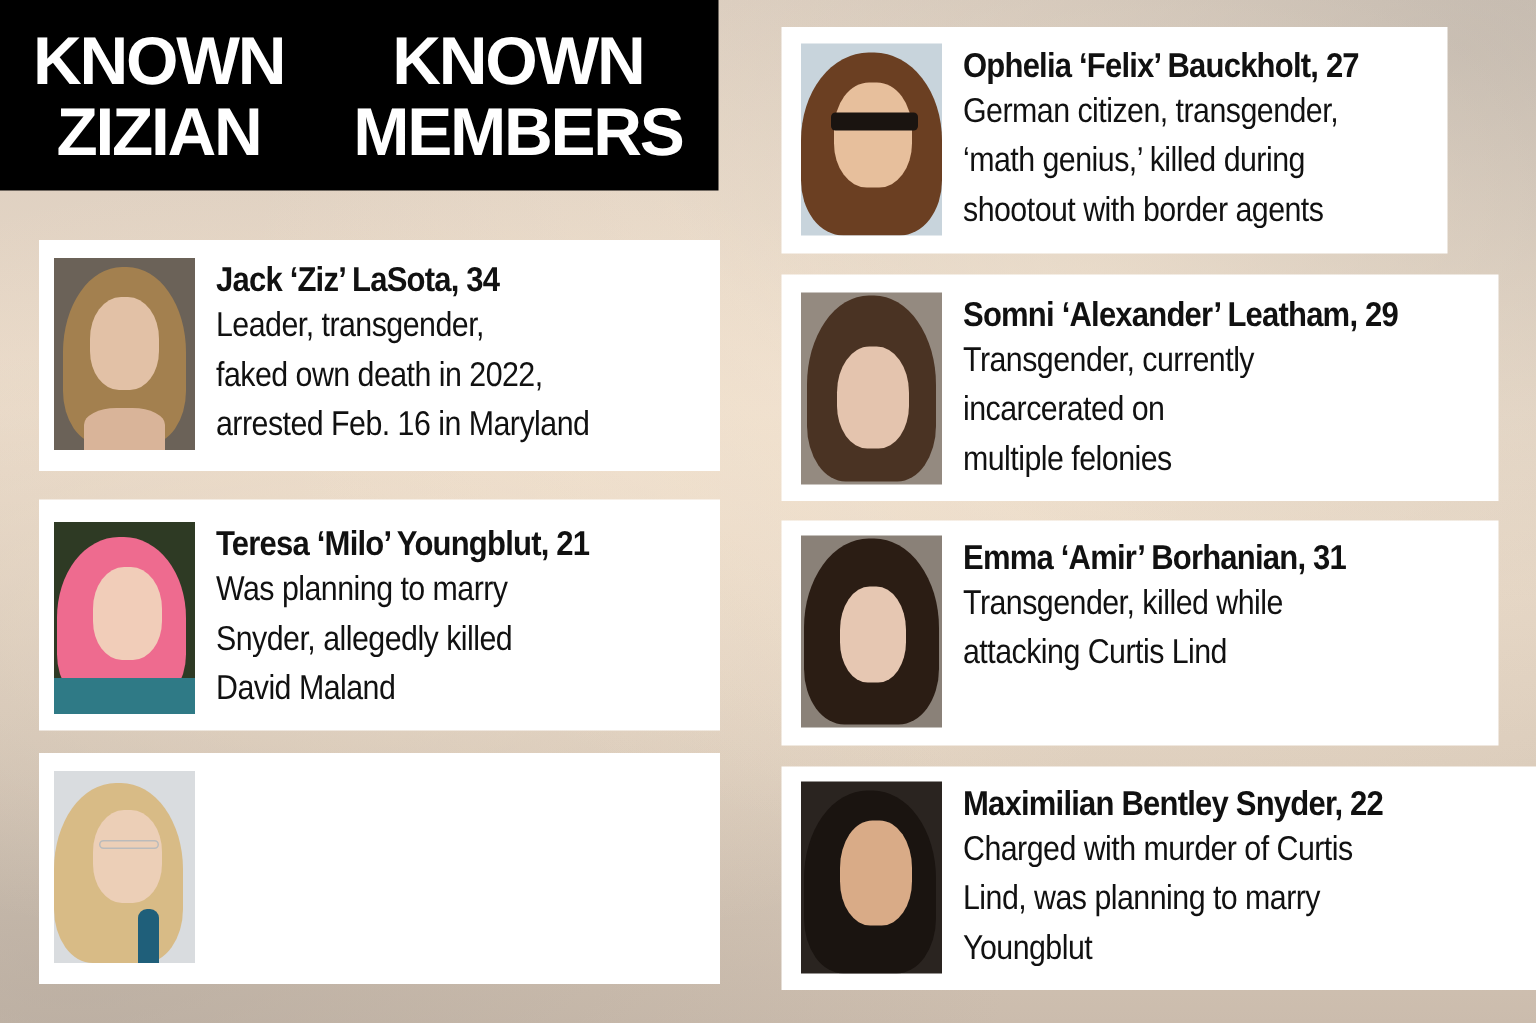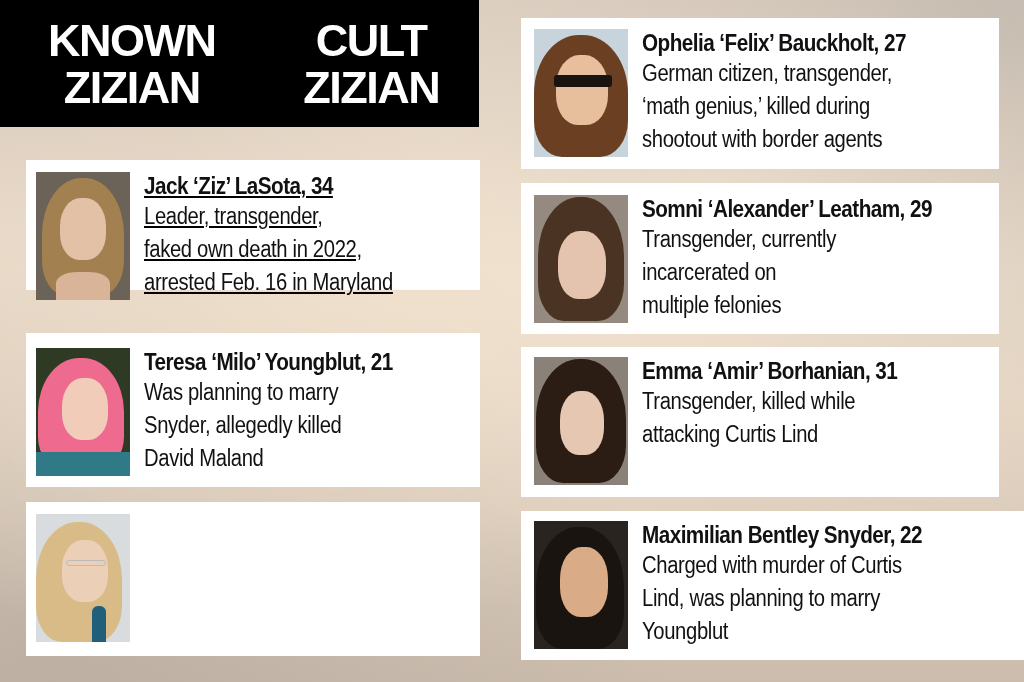--- a/index.html
+++ b/index.html
@@ -44,24 +44,24 @@
     .desc {
       font-size: 23px; line-height: 33px; color: #111;
       letter-spacing: -0.4px; transform: scaleX(0.88); transform-origin: left; white-space: nowrap;
     }
   </style>
 </head>
 <body>
 
 <div class="title-box">
   <div class="title-line">KNOWN ZIZIAN</div>
-  <div class="title-line">CULT ZIZIAN</div>
+  <div class="title-line">KNOWN MEMBERS</div>
 </div>
 
-<div class="card" style="left:26px; top:160px; width:454px; height:130px; padding:12px 16px 0 10px;text-decoration:underline;">
+<div class="card" style="left:26px; top:160px; width:454px; height:154px; padding:12px 16px 0 10px;">
   <div class="photo" style="background:#6b6258;">
     <div class="hair" style="left:6px; top:6px; width:82px; height:118px; background:#a3804f;"></div>
     <div class="face" style="left:24px; top:26px; width:46px; height:62px; background:#e2c1a6;"></div>
     <div style="position:absolute; left:20px; top:100px; width:54px; height:28px; background:#d9b499; border-radius:40% 40% 0 0;"></div>
   </div>
   <div class="text">
     <div class="name">Jack ‘Ziz’ LaSota, 34</div>
     <div class="desc">Leader, transgender,</div>
     <div class="desc">faked own death in 2022,</div>
     <div class="desc">arrested Feb. 16 in Maryland</div>
@@ -84,21 +84,21 @@
 
 <div class="card" style="left:26px; top:502px; width:454px; height:154px; padding:12px 0 0 10px;">
   <div class="photo" style="background:#d9dcdf;">
     <div class="hair" style="left:0; top:8px; width:86px; height:120px; background:#d8bb86;"></div>
     <div class="face" style="left:26px; top:26px; width:46px; height:62px; background:#eccfb7;"></div>
     <div style="position:absolute; left:30px; top:46px; width:40px; height:6px; border:1px solid #bbb; border-radius:3px;"></div>
     <div style="position:absolute; left:56px; top:92px; width:14px; height:36px; background:#1f5f7a; border-radius:6px 6px 0 0;"></div>
   </div>
 </div>
 
-<div class="card" style="left:521px; top:18px; width:478px; height:151px; padding:11px 0 0 13px;">
+<div class="card" style="left:521px; top:18px; width:444px; height:151px; padding:11px 0 0 13px;">
   <div class="photo" style="background:#c8d4dc;">
     <div class="hair" style="left:0; top:6px; width:94px; height:122px; background:#6b3f22;"></div>
     <div class="face" style="left:22px; top:26px; width:52px; height:70px; background:#e7bf9c;"></div>
     <div style="position:absolute; left:20px; top:46px; width:58px; height:12px; background:#1a1410; border-radius:3px;"></div>
   </div>
   <div class="text">
     <div class="name">Ophelia ‘Felix’ Bauckholt, 27</div>
     <div class="desc">German citizen, transgender,</div>
     <div class="desc">‘math genius,’ killed during</div>
     <div class="desc">shootout with border agents</div>

